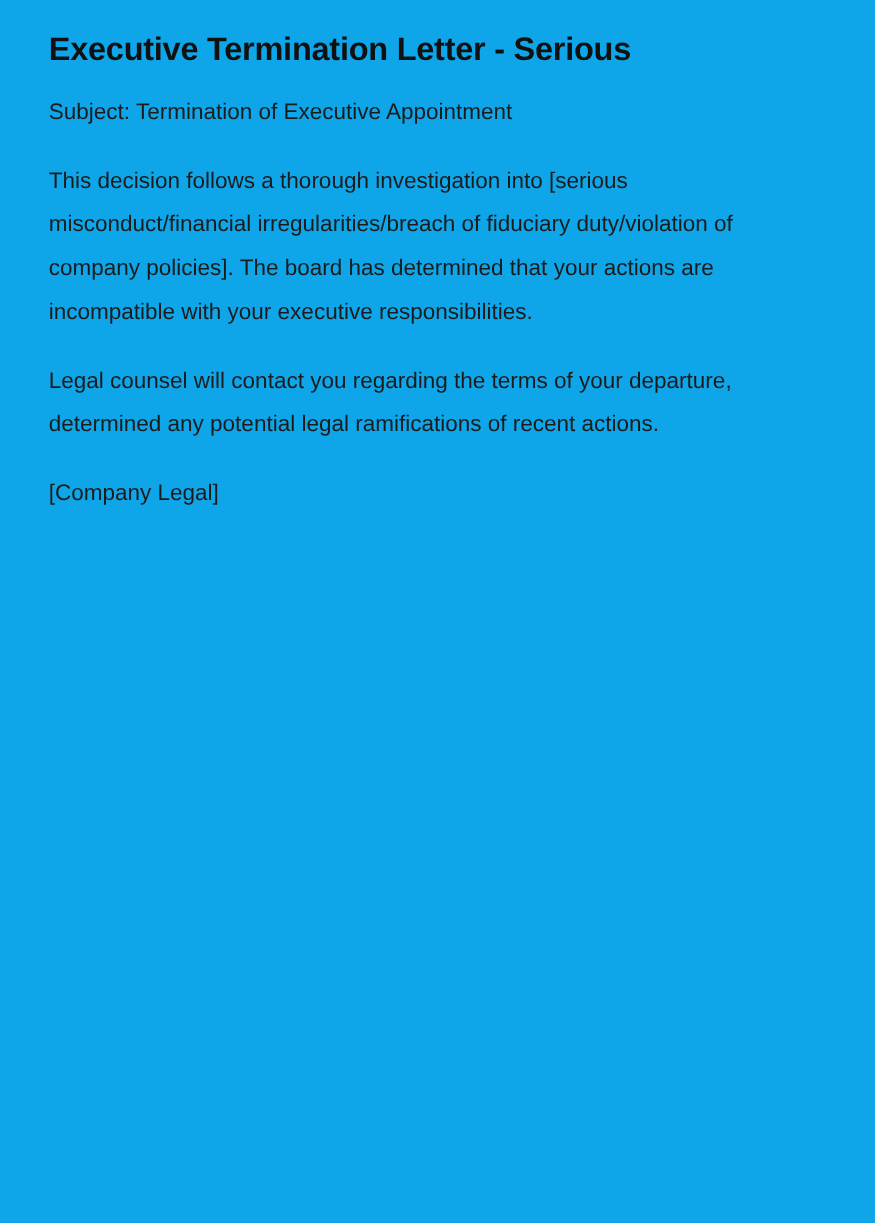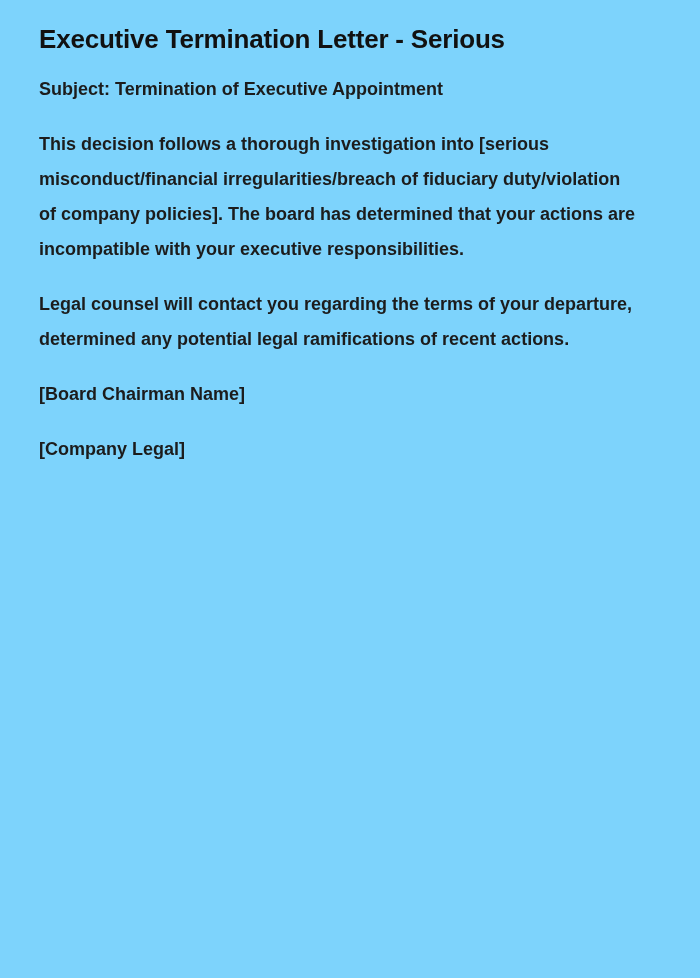--- a/index.html
+++ b/index.html
@@ -13,38 +13,38 @@
     min-height: 978px;
     font-family: "Liberation Sans", sans-serif;
     color: #1a1a1a;
     -webkit-font-smoothing: antialiased;
   }
   .page {
     box-sizing: border-box;
     width: 700px;
     min-height: 978px;
     padding: 22px 39px 24px 39px;
-    background: #7dd3fc;
+    background: #0ea5e9;
   }
   .doc-title {
     font-size: 26px;
     line-height: 34px;
     font-weight: bold;
     color: #111111;
     letter-spacing: -0.2px;
     margin: 0 0 16px 0;
     font-stretch: condensed;
   }
   .doc-body {
     display: block;
   }
   .para {
     font-size: 18px;
     line-height: 35px;
-    font-weight: bold;
+    font-weight: normal;
     color: #1c1c1c;
     margin: 0 0 20px 0;
     max-width: 600px;
     text-align: left;
     word-wrap: break-word;
   }
   .para:last-child {
     margin-bottom: 0;
   }
 </style>
@@ -59,19 +59,18 @@
 
     <p class="para">Subject: Termination of Executive Appointment</p>
 
 
 
     <p class="para">This decision follows a thorough investigation into [serious misconduct/financial irregularities/breach of fiduciary duty/violation of company policies]. The board has determined that your actions are incompatible with your executive responsibilities.</p>
 
 
     <p class="para">Legal counsel will contact you regarding the terms of your departure, determined any potential legal ramifications of recent actions.</p>
 
-    <p class="para">[Board Chairman Name]</p>
 
 
     <p class="para">[Company Legal]</p>
 
   </div>
 </div>
 
 </body></html>

